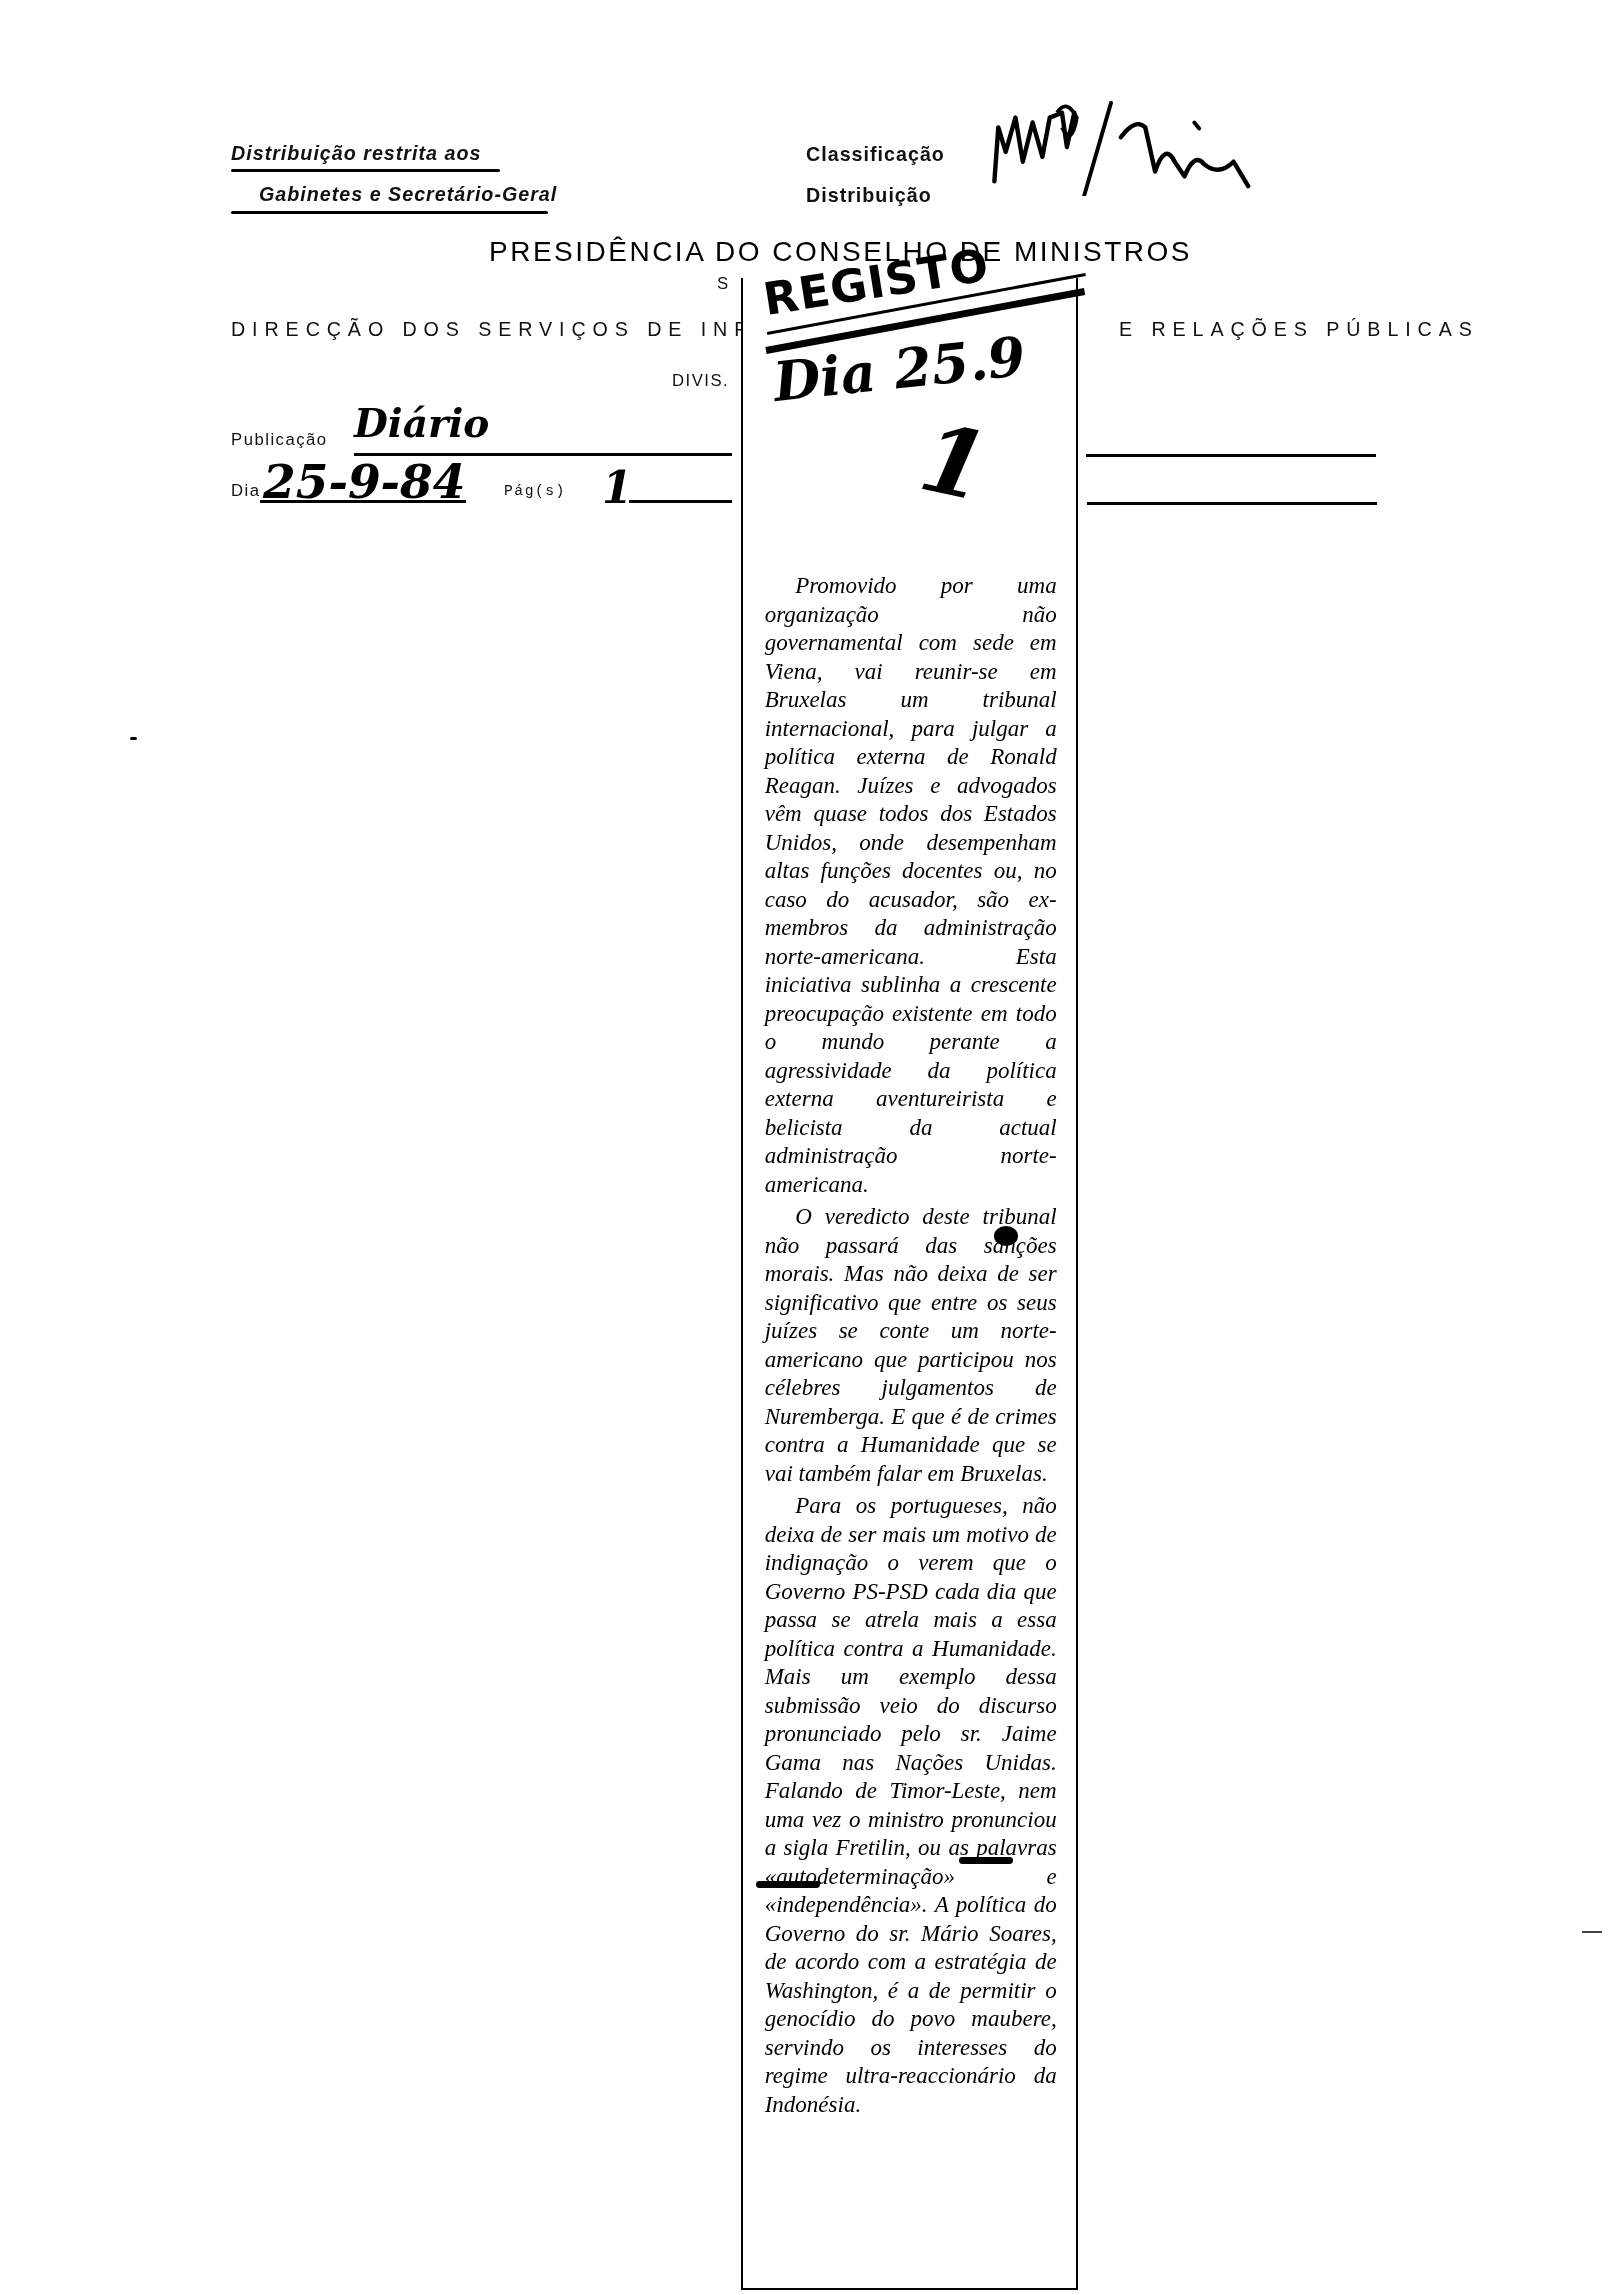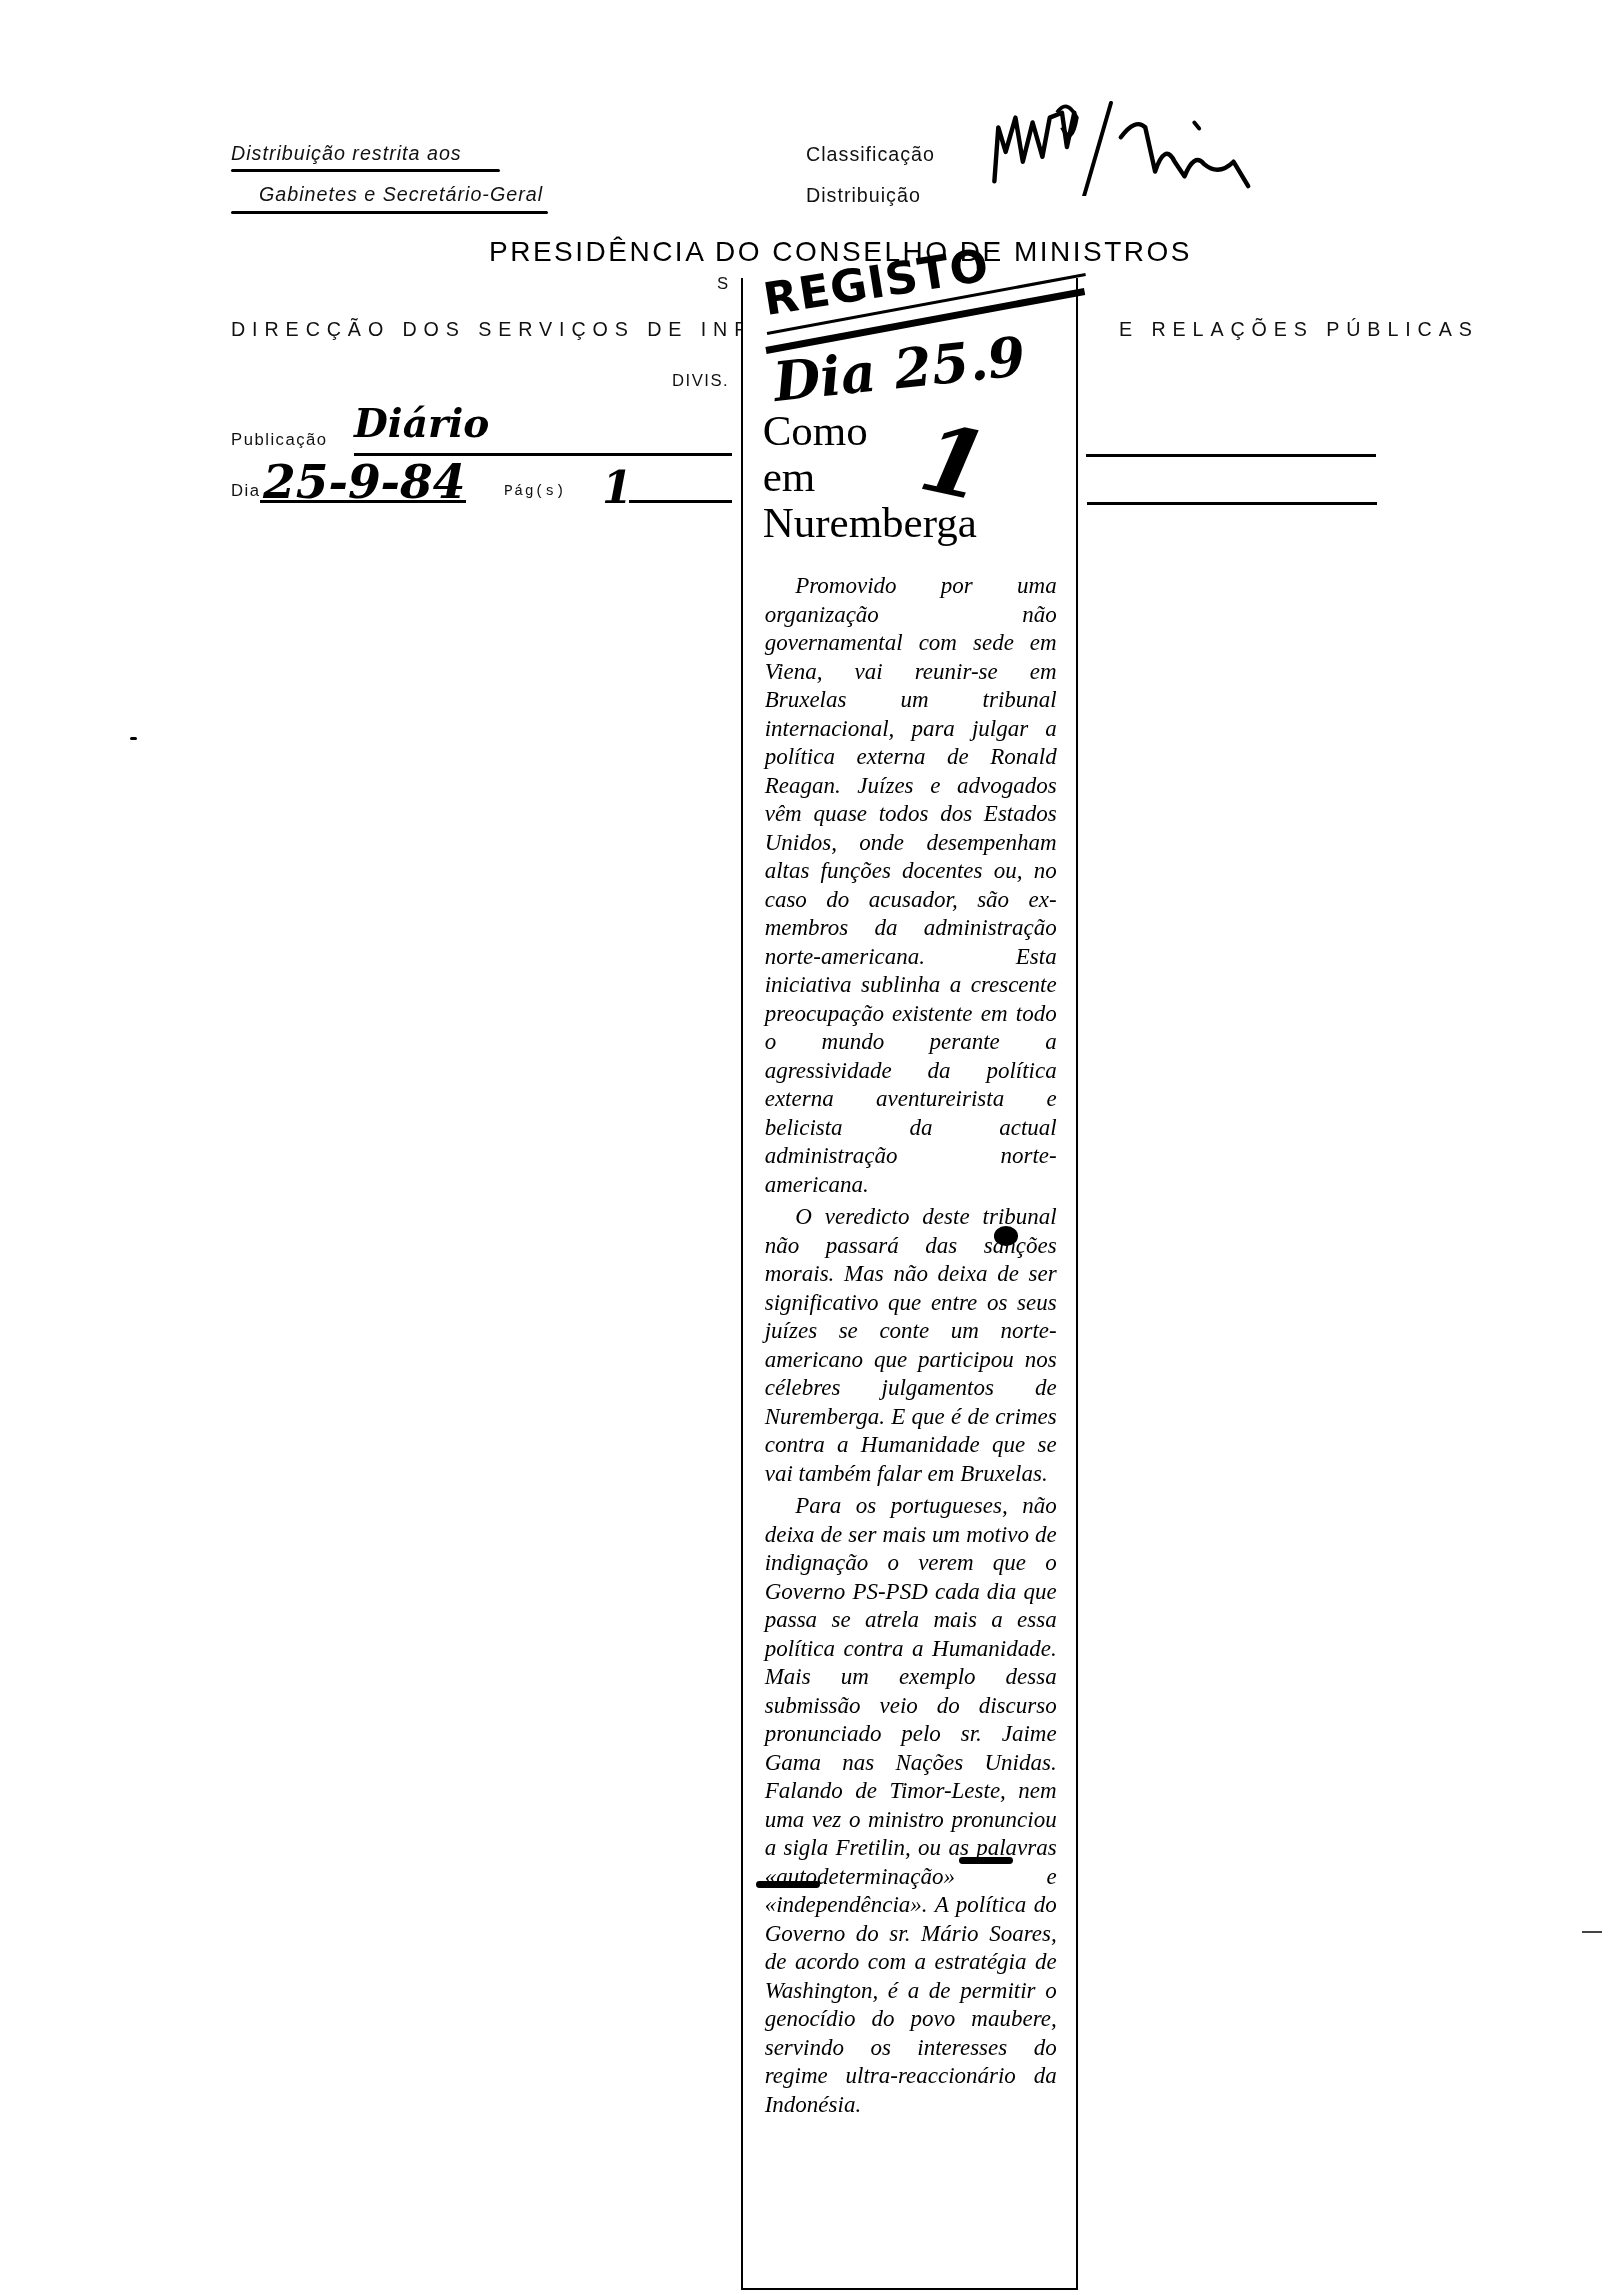--- a/index.html
+++ b/index.html
@@ -17,20 +17,21 @@
     }
     .abs { position: absolute; }
 
     
     .form-label {
       font-family: "Liberation Sans", sans-serif;
       font-size: 19.7px;
       letter-spacing: 1px;
       color: #111;
       white-space: nowrap;
+      font-weight: bold;
     }
     .form-label.italic { font-style: italic; }
     .underline-bar {
       position: absolute;
       height: 3.4px;
       background: #000;
       border-radius: 1.5px;
     }
     .org-title {
       font-family: "Liberation Sans", sans-serif;
@@ -175,25 +176,20 @@
 
 <div class="clipping">
 
   <div class="stamp-text" style="left:24.6px; top:-4.9px;">REGISTO</div>
   <div class="stamp-line" style="left:23.6px; top:54px; width:324px; height:2.5px; transform:rotate(-10.5deg);"></div>
   <div class="stamp-line" style="left:22.6px; top:69px; width:324px; height:6.9px; transform:rotate(-10.5deg);"></div>
 
   <div class="abs handwriting" style="left:29.5px; top:59px; font-size:54px; transform:rotate(-6deg);">Dia 25.9</div>
   <div class="abs handwriting" style="left:179px; top:130px; font-size:93px; transform:rotate(12deg);">1</div>
 
-  <div class="headline">
-    <div>Como</div>
-    <div>em</div>
-    <div>Nuremberga</div>
-  </div>
 
   <div class="article">
     <p>Promovido por uma organização não governamental com sede em Viena, vai reunir-se em Bruxelas um tribunal internacional, para julgar a política externa de Ronald Reagan. Juízes e advogados vêm quase todos dos Estados Unidos, onde desempenham altas funções docentes ou, no caso do acusador, são ex-membros da administração norte-americana. Esta iniciativa sublinha a crescente preocupação existente em todo o mundo perante a agressividade da política externa aventureirista e belicista da actual administração norte-americana.</p>
     <p class="faded-partial">O veredicto deste tribunal não passará das sanções morais. Mas não deixa de ser significativo que entre os seus juízes se conte um norte-americano que participou nos célebres julgamentos de Nuremberga. E que é de crimes contra a Humanidade que se vai também falar em Bruxelas.</p>
     <p>Para os portugueses, não deixa de ser mais um motivo de indignação o verem que o Governo PS-PSD cada dia que passa se atrela mais a essa política contra a Humanidade. Mais um exemplo dessa submissão veio do discurso pronunciado pelo sr. Jaime Gama nas Nações Unidas. Falando de Timor-Leste, nem uma vez o ministro pronunciou a sigla Fretilin, ou as palavras «autodeterminação» e «independência». A política do Governo do sr. Mário Soares, de acordo com a estratégia de Washington, é a de permitir o genocídio do povo maubere, servindo os interesses do regime ultra-reaccionário da Indonésia.</p>
   </div>
 
   <div class="ink-underline" style="left:216px; top:1579px; width:54px;"></div>
   <div class="ink-underline" style="left:12.8px; top:1603px; width:64px;"></div>
 

